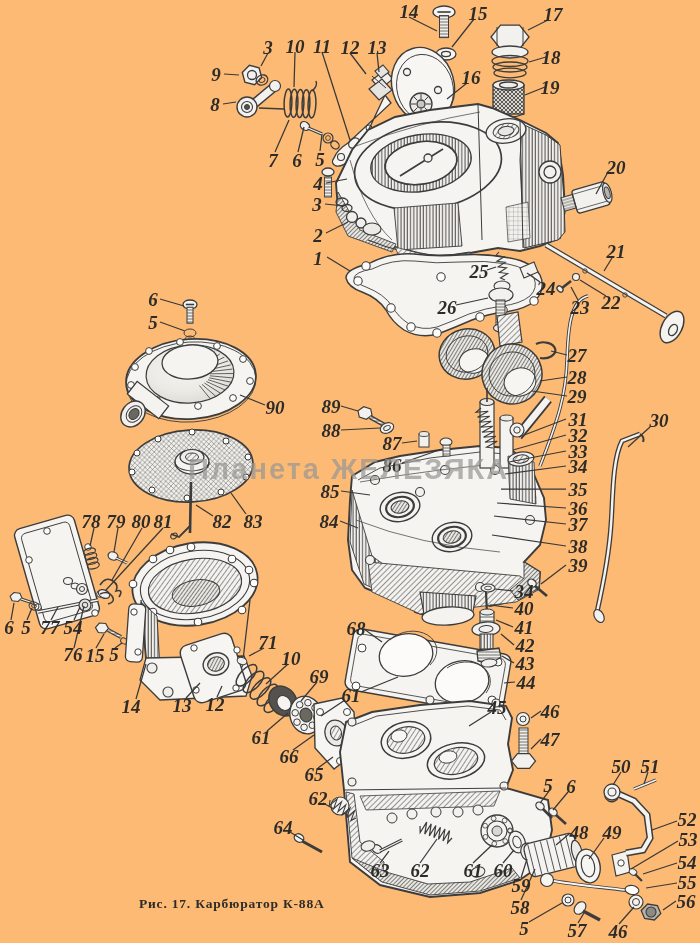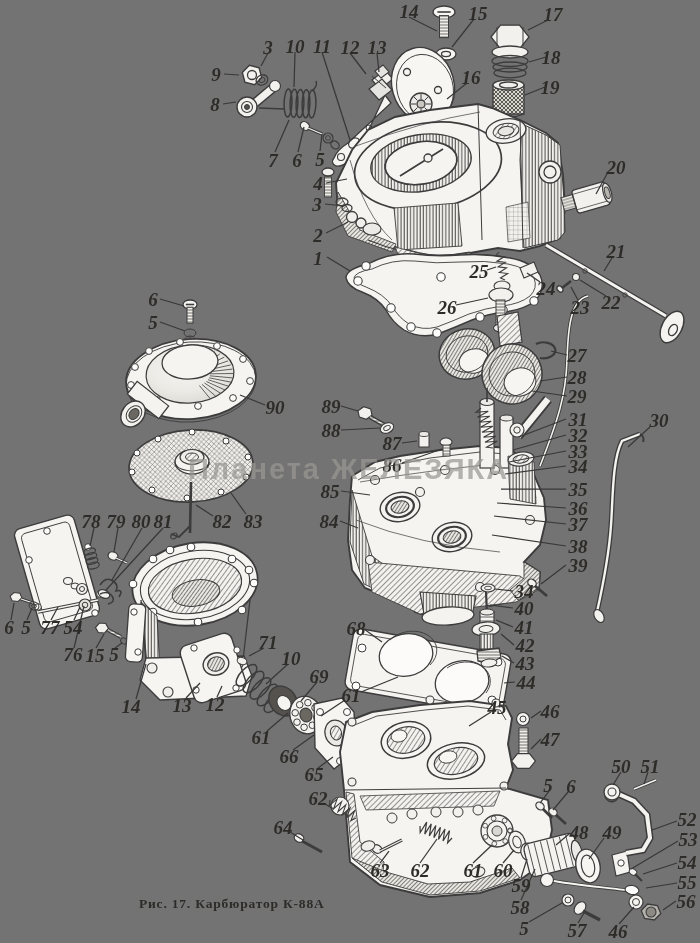--- a/index.html
+++ b/index.html
@@ -1,15 +1,15 @@
 <!DOCTYPE html>
 <html><head><meta charset="utf-8">
 <style>
 html,body{margin:0;padding:0;background:#f3f2ef;}
-.page{position:relative;width:700px;height:943px;background:#737373;overflow:hidden;}
+.page{position:relative;width:700px;height:943px;background:#fdba74;overflow:hidden;}
 .lb{font-family:"Liberation Serif",serif;font-style:italic;font-weight:bold;fill:#2e2c29;text-anchor:middle;}
 .wm{font-family:"Liberation Sans",sans-serif;font-weight:bold;fill:#9a9894;opacity:0.72;letter-spacing:2px;}
 .cap{font-family:"Liberation Serif",serif;font-weight:bold;fill:#2e2c29;letter-spacing:0.8px;}
 </style></head>
 <body>
 <div class="page">
 <svg width="700" height="943" viewBox="0 0 700 943" xmlns="http://www.w3.org/2000/svg">
 
 <defs>
 <pattern id="h45" width="4" height="4" patternTransform="rotate(45)" patternUnits="userSpaceOnUse">

